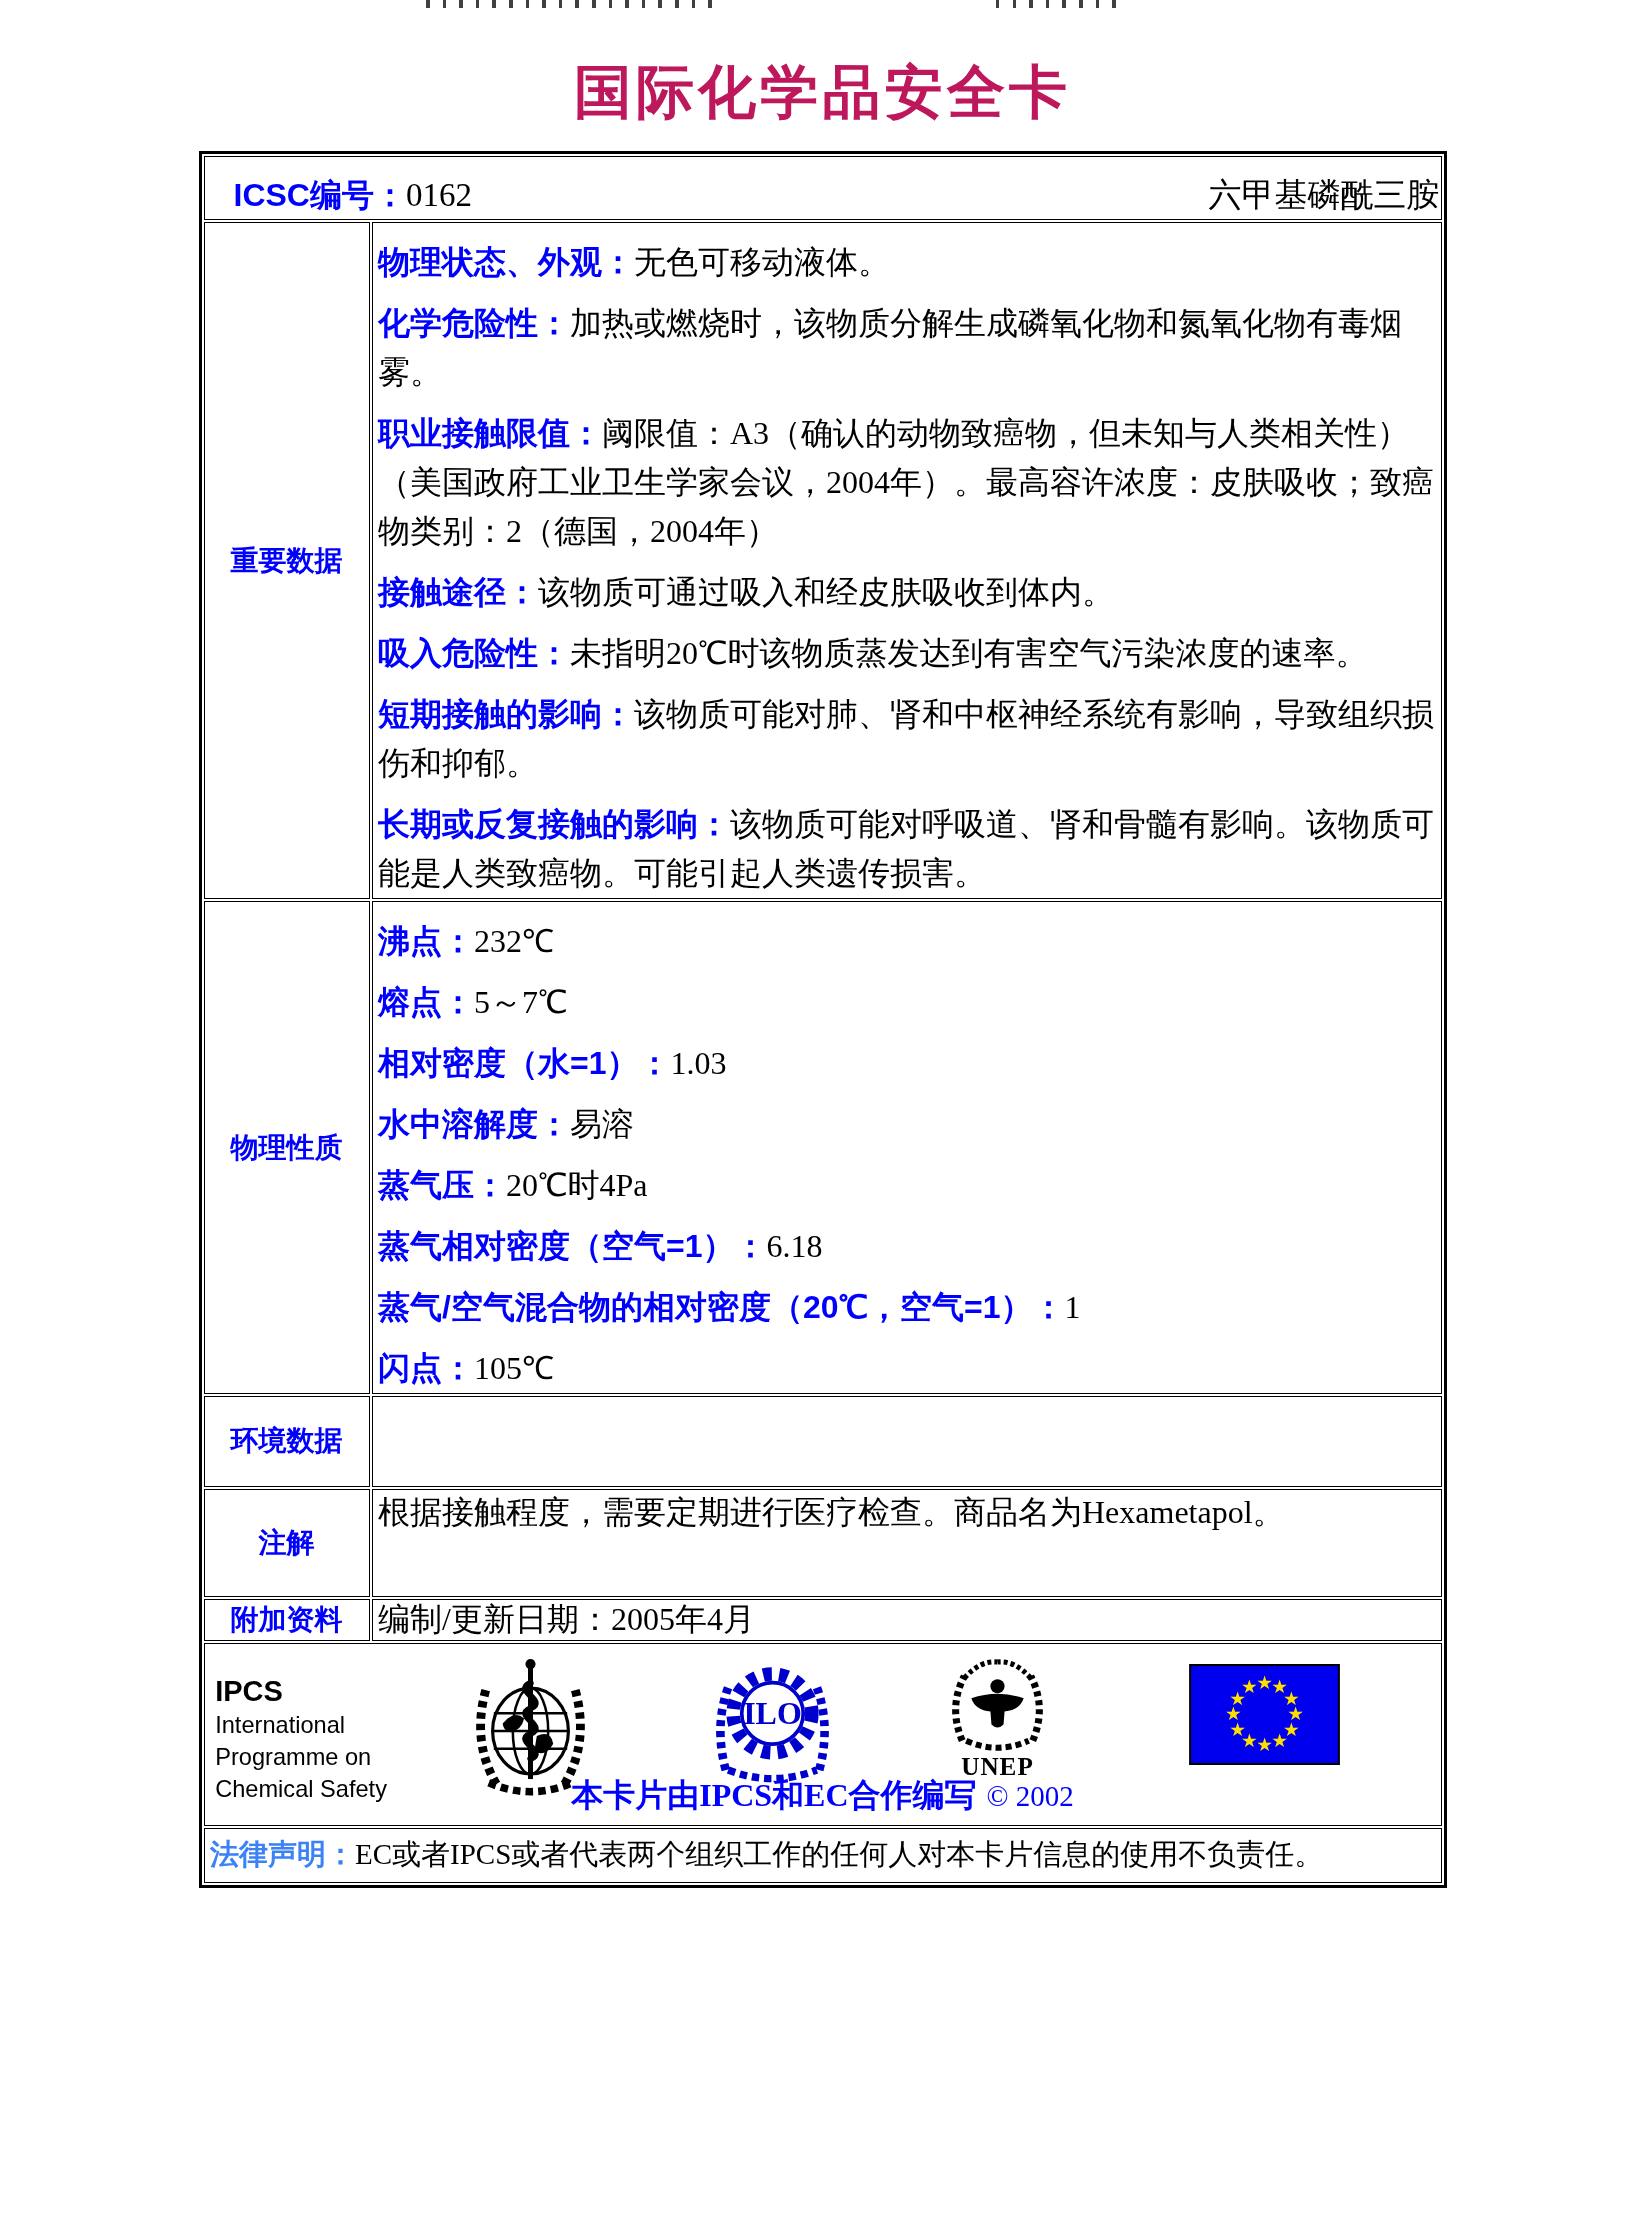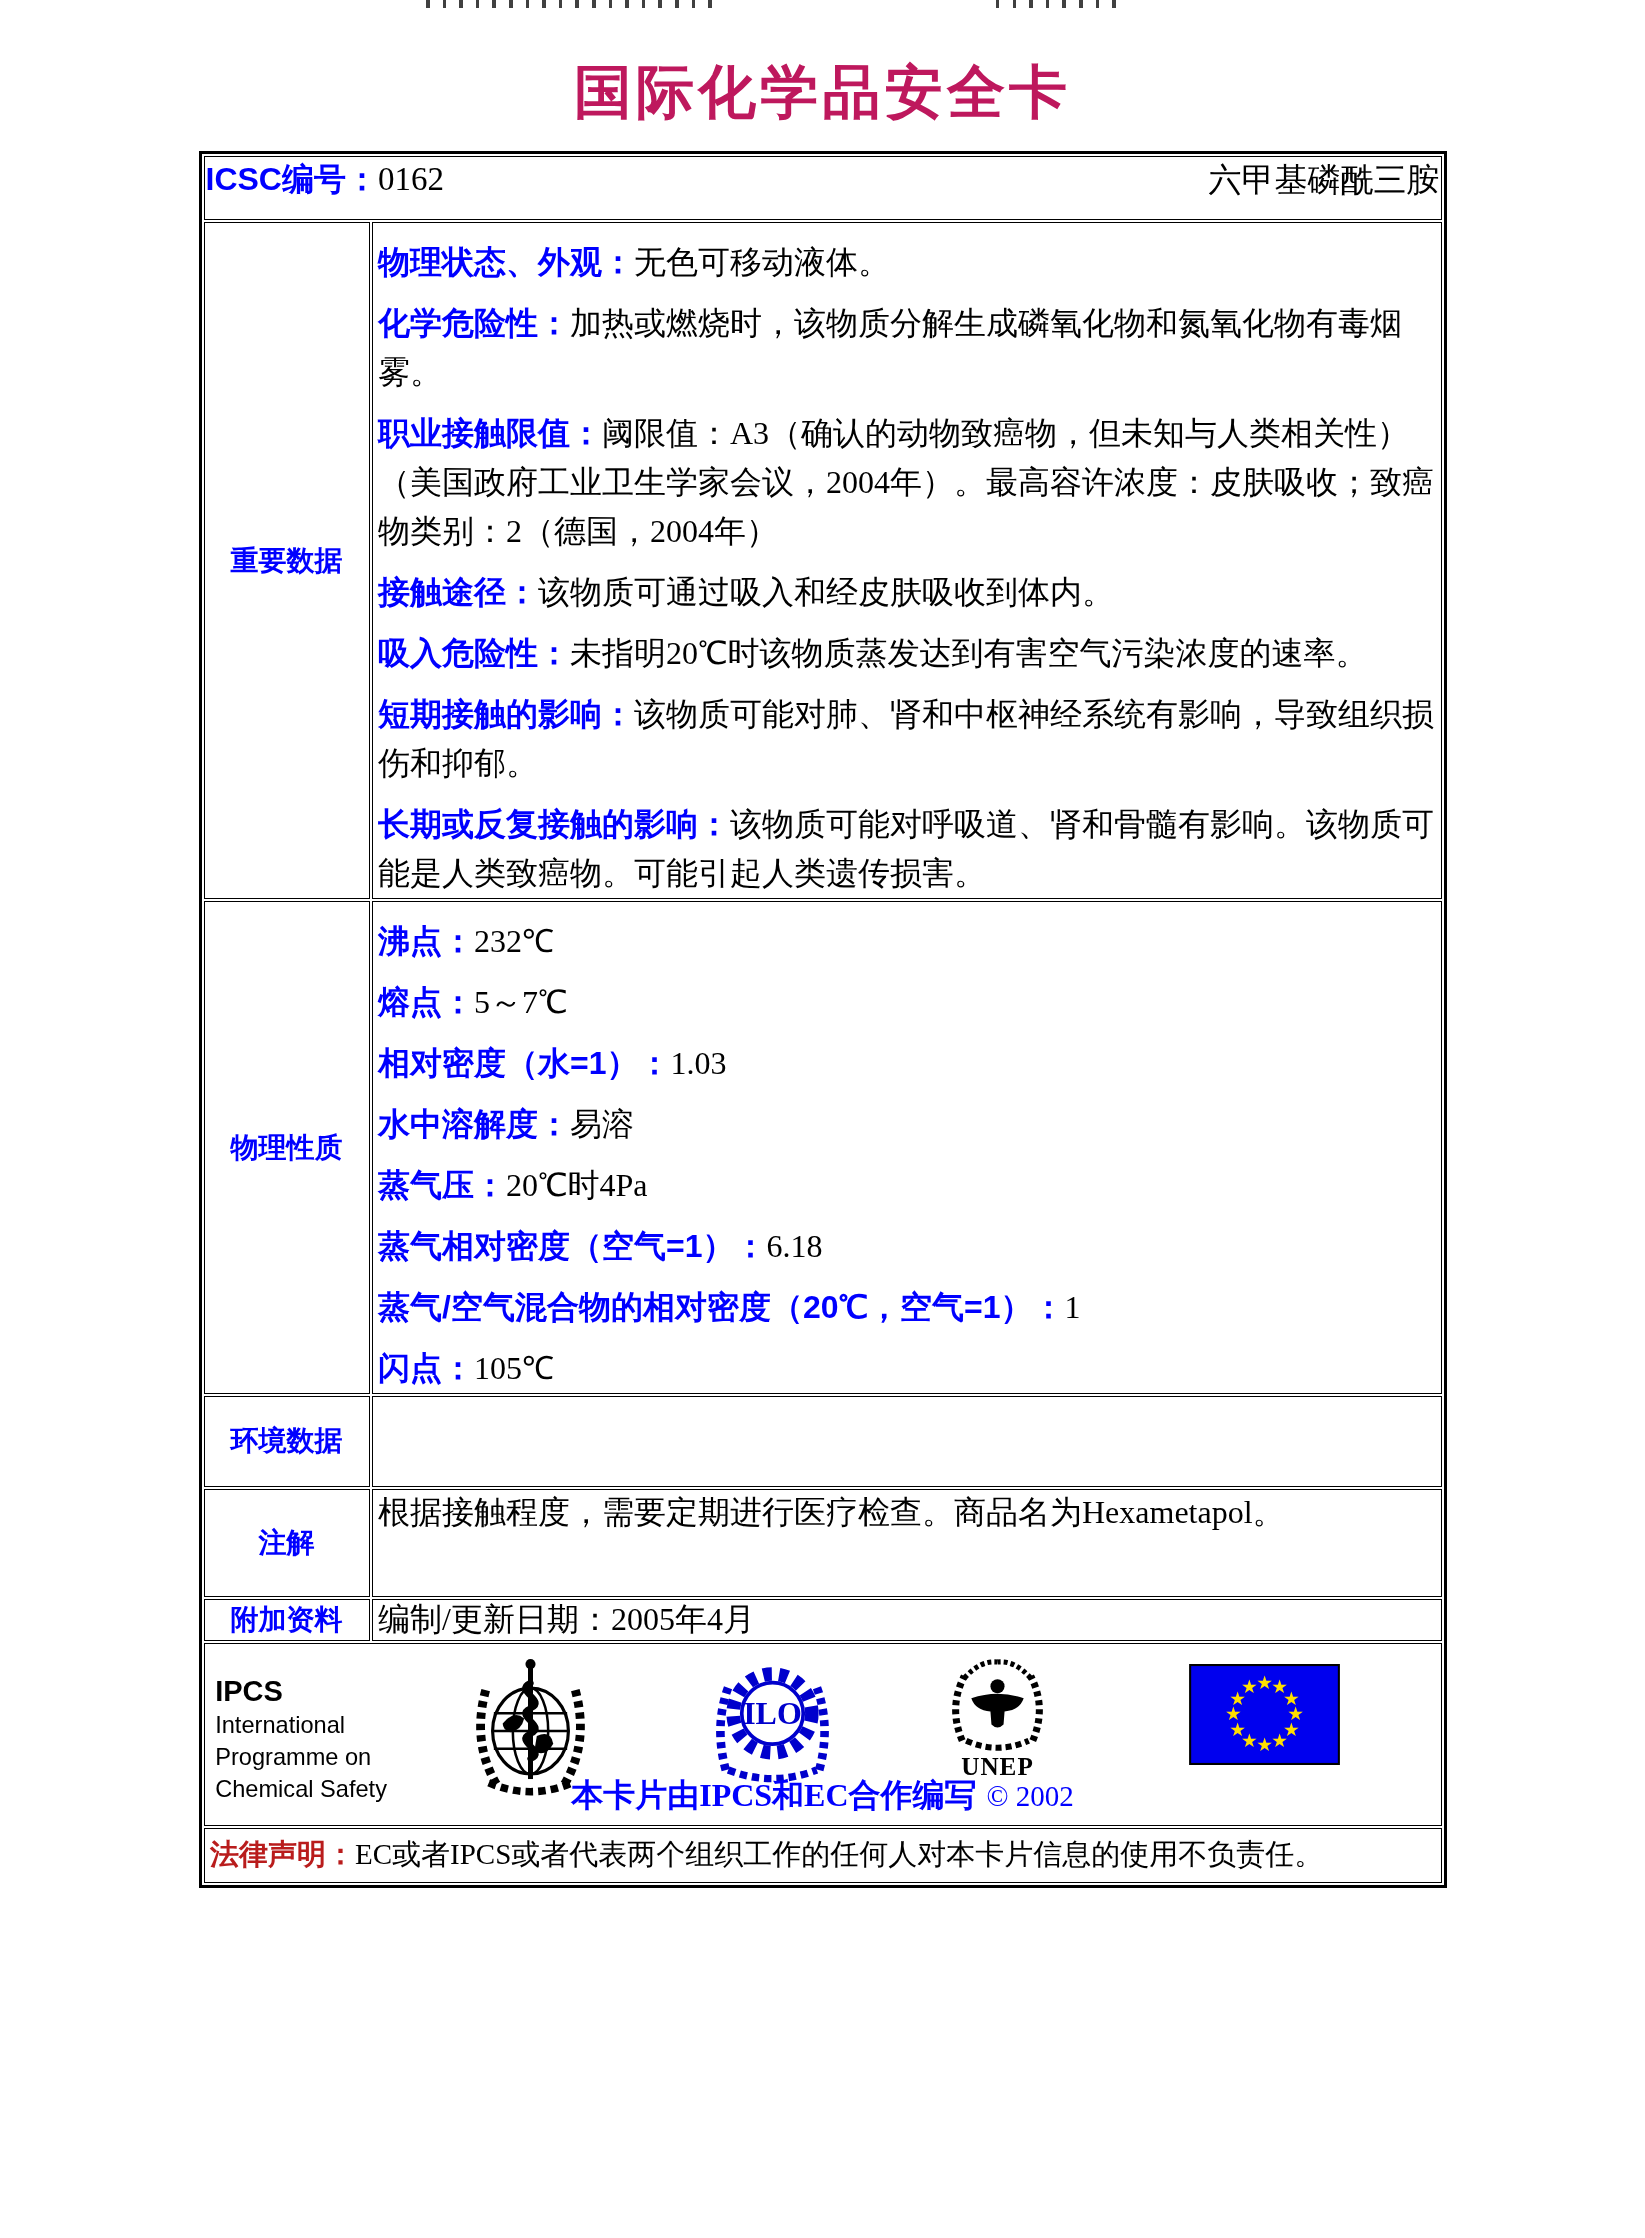--- a/index.html
+++ b/index.html
@@ -42,22 +42,22 @@
     text-align:center; vertical-align:middle;
     font-family:"Liberation Sans", sans-serif;
     font-weight:bold; font-size:28px; color:#0000FF;
   }
   .content-cell { vertical-align:top; padding:2.8px 2.8px 0 5.5px;
     font-size:32px; line-height:49px; }
   .blue-label {
     color:#0000FF; font-weight:bold;
     font-family:"Liberation Sans", sans-serif;
   }
-  .hdr { display:flex; justify-content:space-between; align-items:flex-start;
-    height:100%; padding:0 0; }
+  .hdr { display:flex; justify-content:space-between; align-items:flex-end;
+    height:100%; padding:0 0;margin-left:28px; }
   .hdr .num  { font-size:33px; }
   .hdr .chem { font-size:33px; }
   .hdr .blue-label { font-size:32px; }
 
   .field { text-align:left;margin-top:12px; }
 
   .notes-cell  { vertical-align:top; padding:0 2.8px 0 5.5px; font-size:32px; line-height:44px;margin-top:20px; }
   .add-cell    { vertical-align:middle; padding:0 2.8px 0 5.5px; font-size:32px; line-height:35px; }
 
   .logos-wrap { position:relative; width:100%; height:100%; }
@@ -69,21 +69,21 @@
   .logo-who  { left:255px;  top:4.2px; }
   .logo-ilo  { left:505px;  top:11px; }
   .logo-unep { left:736px; top:7px; }
   .logo-eu   { left:983px; top:19.4px; }
   .caption { position:absolute; left:0; right:0; bottom:5.5px; text-align:center;
     color:#0000FF; font-family:"Liberation Serif", serif; }
   .caption .cap-main { font-weight:bold; font-size:32px; }
   .caption .cap-copy { font-weight:normal; font-size:29px; margin-left:10px; }
 
   .legal-cell { vertical-align:middle; padding:0 2.8px 0 5.5px; font-size:29px; }
-  .legal-label { color:#b91c1c; font-weight:bold; font-family:"Liberation Sans", sans-serif; }
+  .legal-label { color:#3b82f6; font-weight:bold; font-family:"Liberation Sans", sans-serif; }
 
   svg .blk { stroke:#000; fill:none; }
   svg .blu { stroke:#0000CC; fill:none; }
   .ilo-txt  { fill:#0000CC; font-family:"Liberation Serif", serif; font-weight:bold; font-size:26px; }
   .unep-txt { fill:#000; font-family:"Liberation Serif", serif; font-weight:bold; font-size:25px; letter-spacing:1px; }
   .star { fill:#FFDF00; font-size:27px; font-family:"DejaVu Sans", sans-serif; }
 </style>
 </head>
 <body>
 

